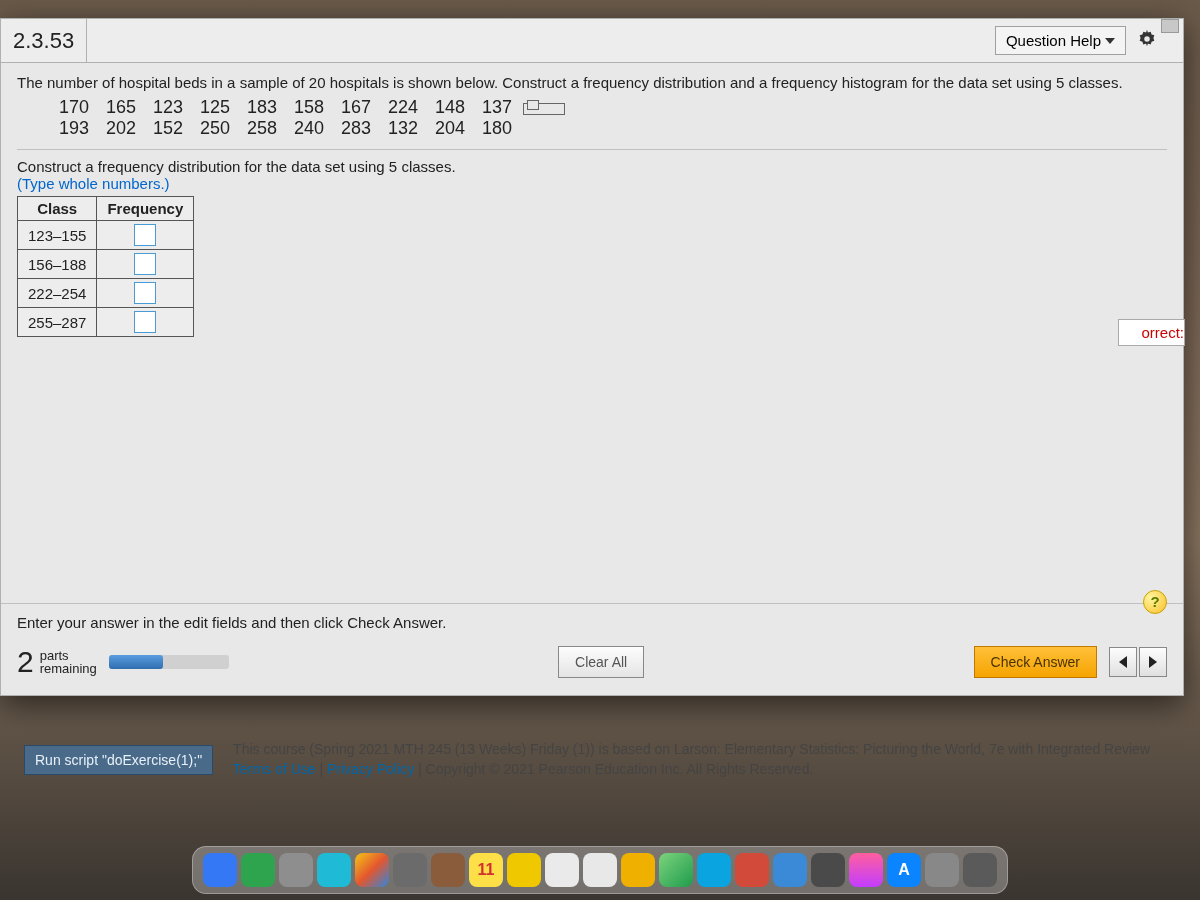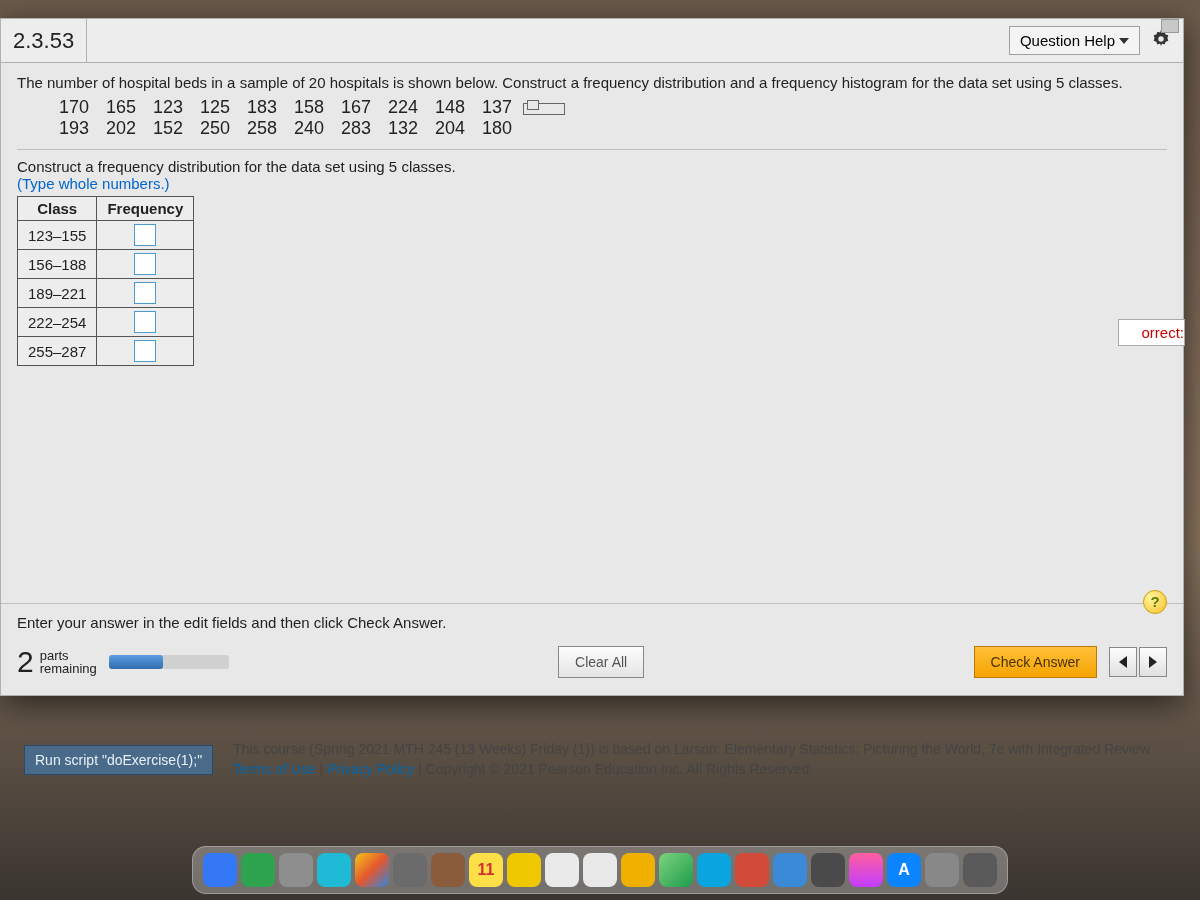--- a/index.html
+++ b/index.html
@@ -40,21 +40,21 @@
   border-right: 1px solid #b0b0b0;
   height: 100%;
   display: flex;
   align-items: center;
 }
 .qw-help {
   margin-left: auto;
   display: flex;
   align-items: center;
   gap: 10px;
-  padding-right: 11px;
+  padding-right: 25px;
 }
 .help-btn {
   border: 1px solid #a0a0a0;
   background: #f4f4f4;
   padding: 5px 10px;
   font-size: 15px;
   display: flex;
   align-items: center;
   gap: 4px;
   cursor: pointer;
@@ -318,24 +318,20 @@
             <tr>
           <th>Class</th>
           <th>Frequency</th>
         </tr>
         <tr>
           <td>123–155</td>
           <td class="freq-cell"><input class="freq-input" style=""></td>
         </tr>
         <tr>
           <td>156–188</td>
-          <td class="freq-cell"><input class="freq-input" style=""></td>
-        </tr>
-        <tr>
-          <td>189–221</td>
           <td class="freq-cell"><input class="freq-input" style=""></td>
         </tr>
         <tr>
           <td>222–254</td>
           <td class="freq-cell"><input class="freq-input" style=""></td>
         </tr>
         <tr>
           <td>255–287</td>
           <td class="freq-cell"><input class="freq-input" style=""></td>
         </tr>

